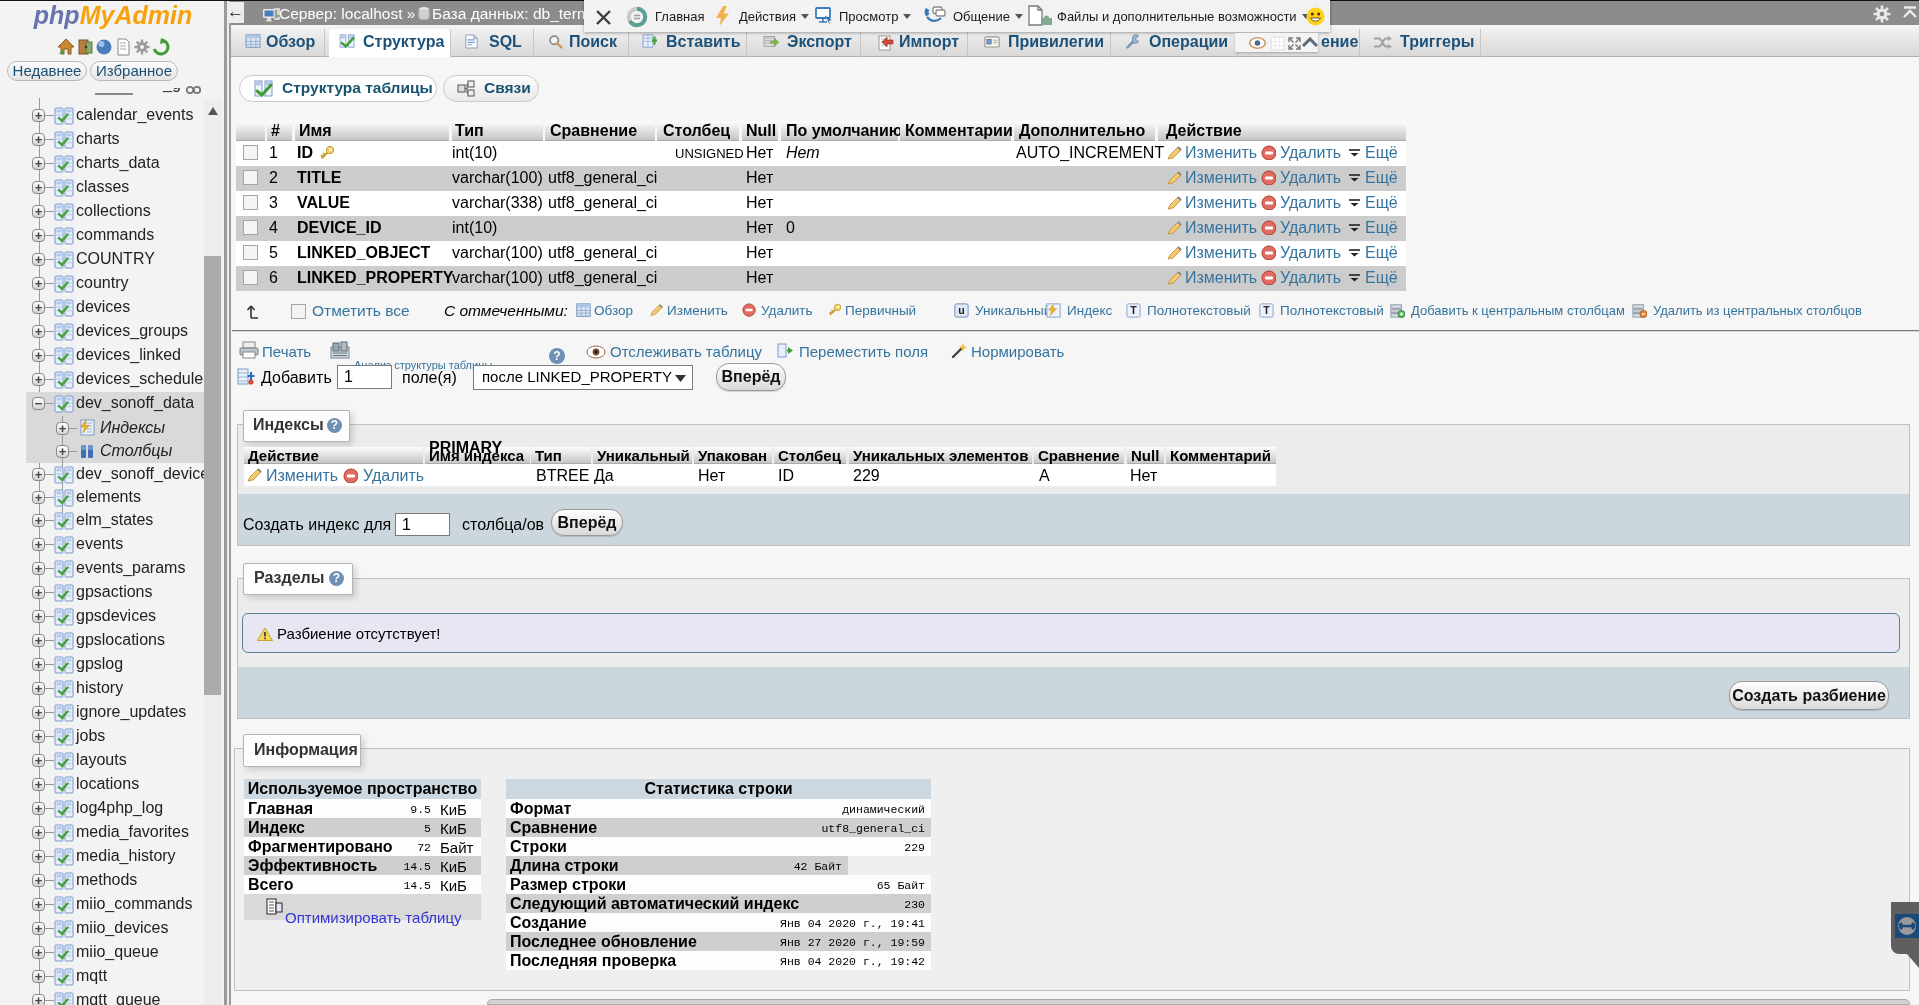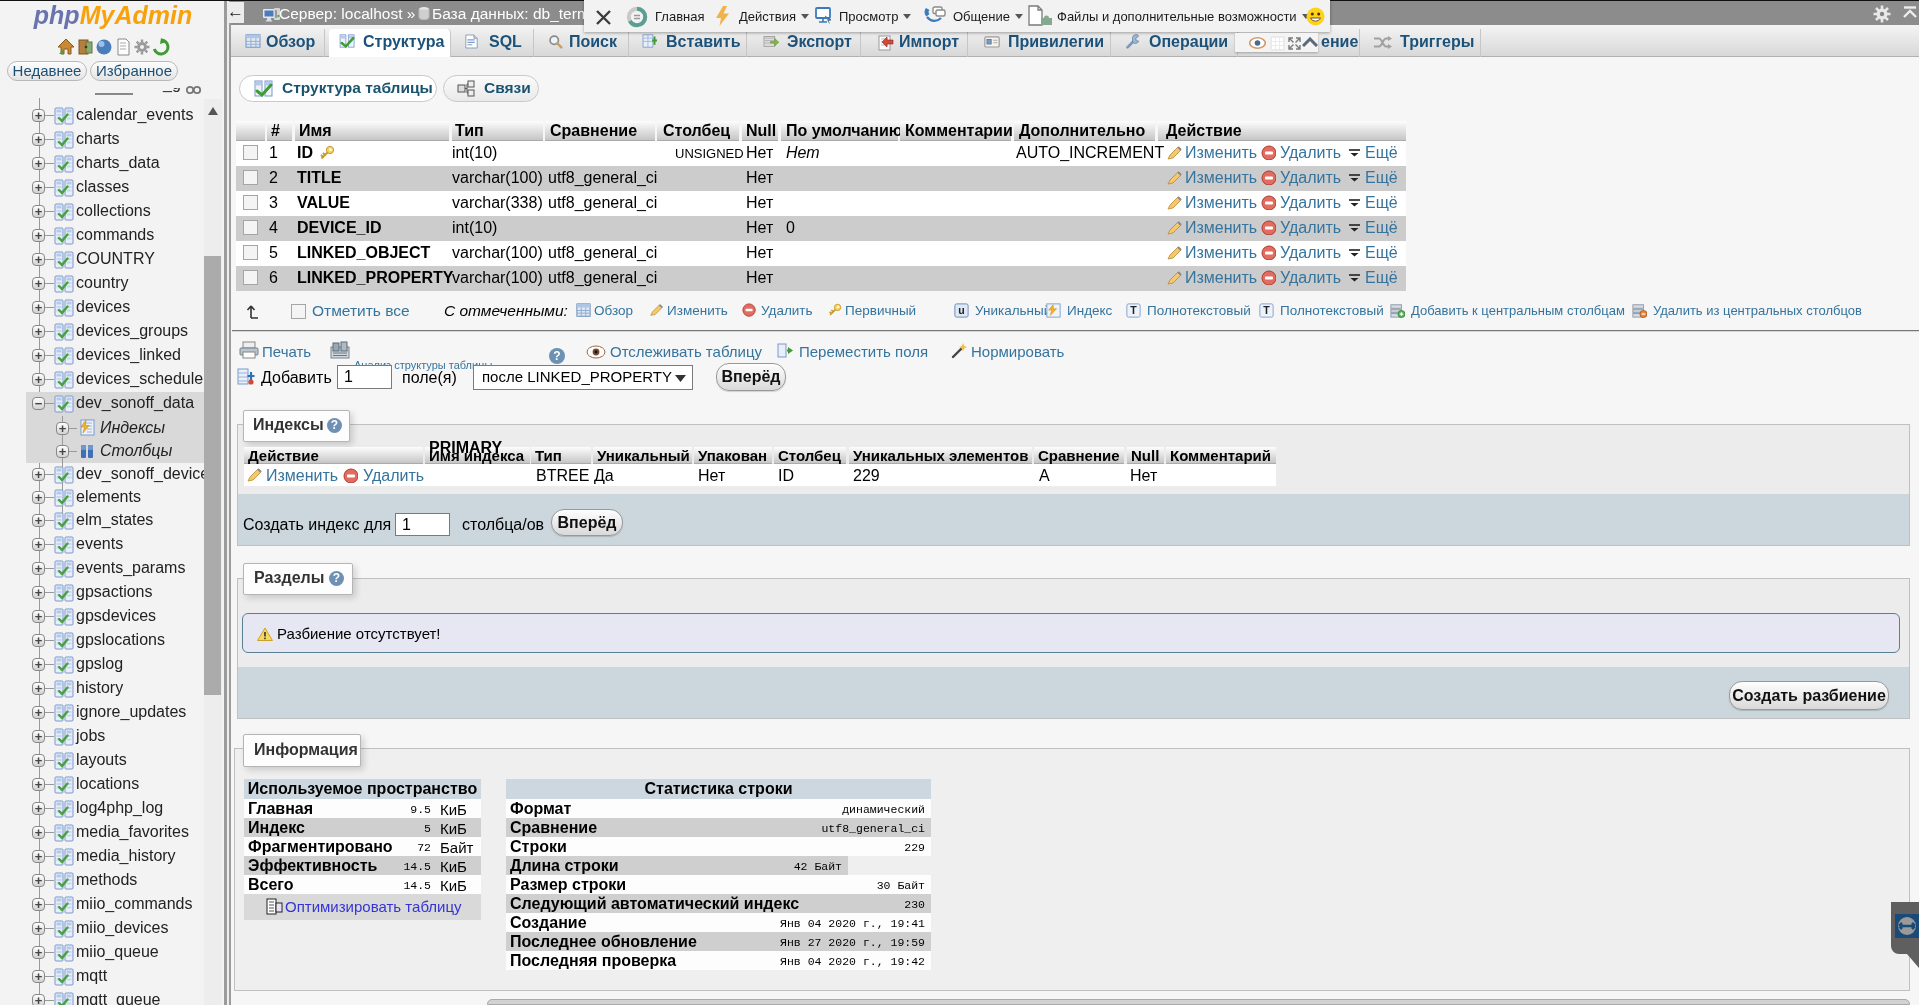--- a/index.html
+++ b/index.html
@@ -1230,42 +1230,42 @@
     <div class="itlabel">Всего</div>
     <div class="itval" style="left:125px;width:62px">14.5</div>
     <div class="itunit" style="left:196px">КиБ</div>
   </div>
 <div class="itrow" style="left:244px;top:894px;width:237px;height:26px;background:#d9d9d9">
     <svg class="abs" style="left:22px;top:4px" width="17" height="17" viewBox="0 0 17 17">
       <rect x="1" y="1" width="9" height="15" fill="#fff" stroke="#222"></rect>
       <path d="M3 4 H8 M3 7 H8 M3 10 H8 M3 13 H8" stroke="#555"></path>
       <rect x="10" y="5" width="6" height="9" fill="#e8e2f8" stroke="#222"></rect>
     </svg>
-    <a class="abs" style="left:41px;top:4px;color:#3434d6;font-size:15px;white-space:nowrap">Оптимизировать таблицу</a>
+    <a class="abs" style="left:41px;top:15px;color:#3434d6;font-size:15px;white-space:nowrap">Оптимизировать таблицу</a>
   </div>
 <div class="ithead" style="left:506px;top:779px;width:425px"><span style="position:relative;top:1px">Статистика строки</span></div>
 <div class="itrow" style="left:506px;top:799px;width:425px">
     <div class="itlabel">Формат</div>
     <div class="itval" style="left:0;right:6px;text-align:right;width:auto">динамический</div>
   </div>
 <div class="itrow itgray" style="left:506px;top:818px;width:425px">
     <div class="itlabel">Сравнение</div>
     <div class="itval" style="left:0;right:6px;text-align:right;width:auto">utf8_general_ci</div>
   </div>
 <div class="itrow" style="left:506px;top:837px;width:425px">
     <div class="itlabel">Строки</div>
     <div class="itval" style="left:0;right:6px;text-align:right;width:auto">229</div>
   </div>
 <div class="itrow itgray" style="left:506px;top:856px;width:342px">
     <div class="itlabel">Длина строки</div>
     <div class="itval" style="left:0;right:6px;text-align:right;width:auto">42 Байт</div>
   </div>
 <div class="itrow" style="left:506px;top:875px;width:425px">
     <div class="itlabel">Размер строки</div>
-    <div class="itval" style="left:0;right:6px;text-align:right;width:auto">30 Байт</div>
+    <div class="itval" style="left:0;right:6px;text-align:right;width:auto">65 Байт</div>
   </div>
 <div class="itrow itgray" style="left:506px;top:894px;width:425px">
     <div class="itlabel">Следующий автоматический индекс</div>
     <div class="itval" style="left:4px;right:6px;text-align:right;width:auto">230</div>
   </div>
 <div class="itrow" style="left:506px;top:913px;width:425px">
     <div class="itlabel">Создание</div>
     <div class="itval" style="left:0;right:6px;text-align:right;width:auto">Янв 04 2020 г., 19:41</div>
   </div>
 <div class="itrow itgray" style="left:506px;top:932px;width:425px">

